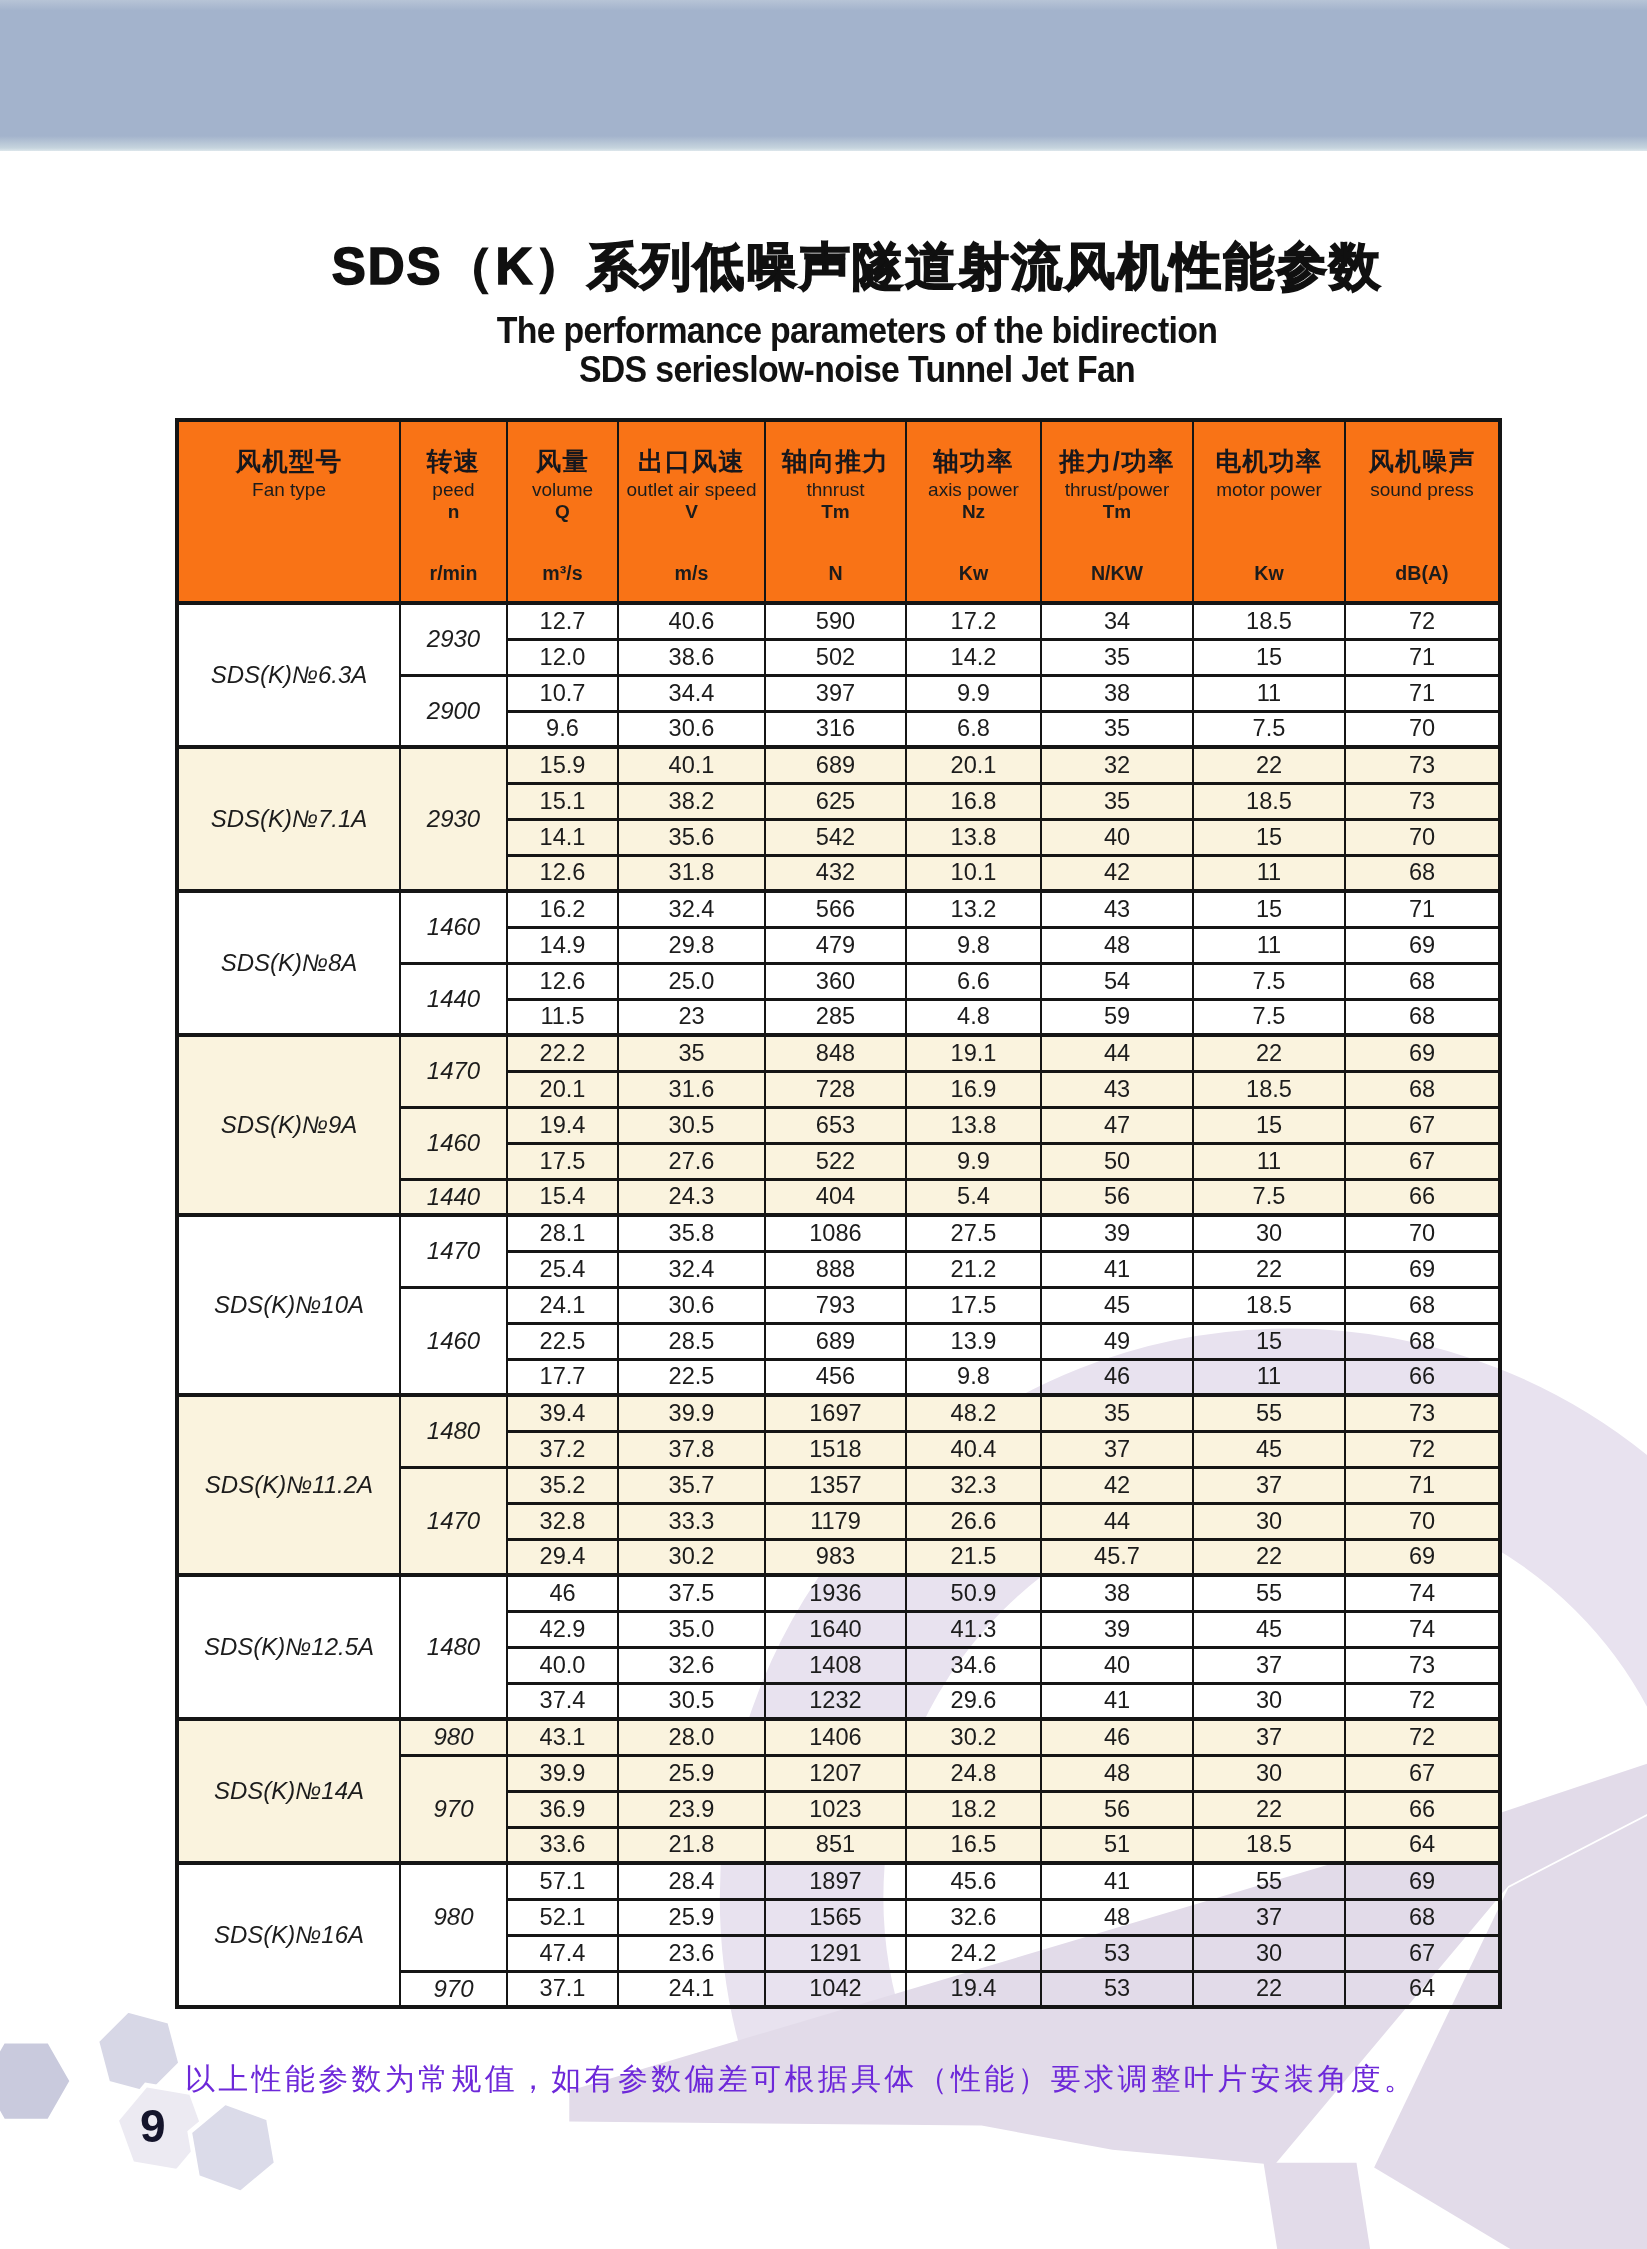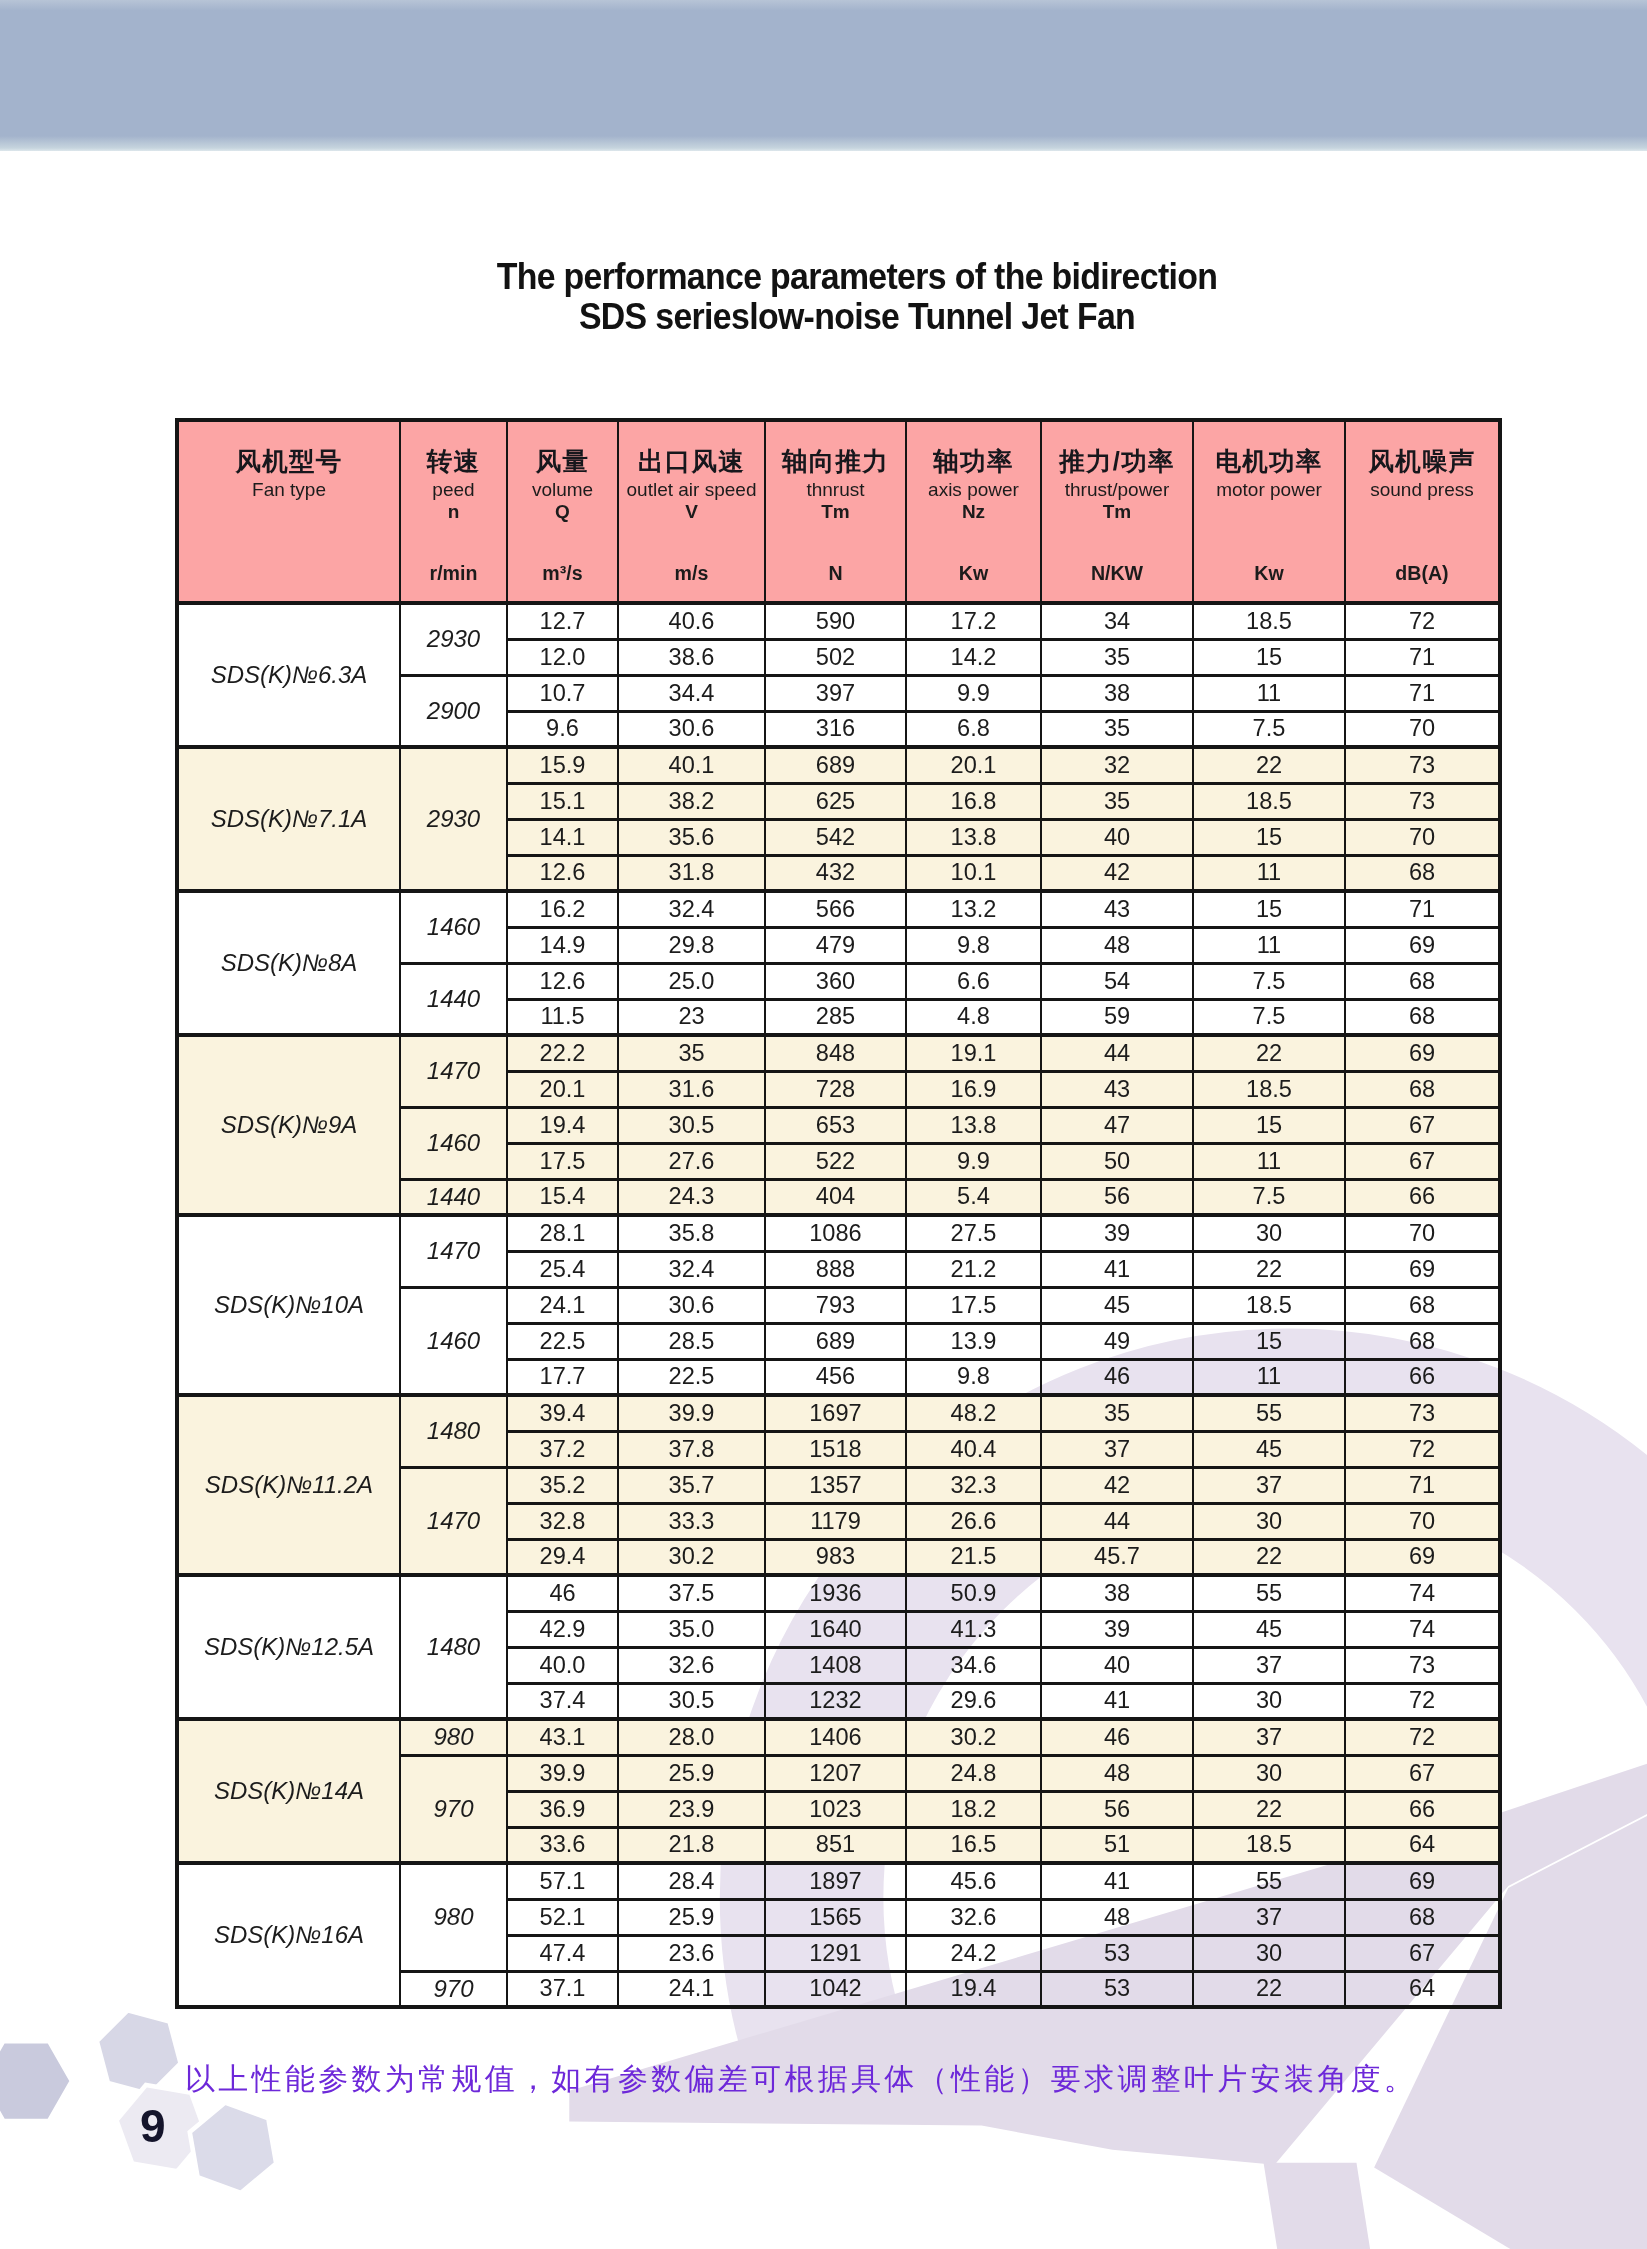--- a/index.html
+++ b/index.html
@@ -27,21 +27,21 @@
   
   table.spec{
     position:absolute;left:175px;top:418px;width:1323px;z-index:2;
     border-collapse:collapse;table-layout:fixed;background:transparent;
     border:4.6px solid #151515;
   }
   table.spec th,table.spec td{
     border:2px solid #151515;border-top-width:3.3px;border-bottom-width:3.3px;
     padding:0;text-align:center;vertical-align:middle;color:#1c1c1c;
   }
-  table.spec thead th{background:#fca5a5;height:179px;vertical-align:top;border-bottom-width:4.6px;}
+  table.spec thead th{background:#f97316;height:179px;vertical-align:top;border-bottom-width:4.6px;}
   .h-wrap{display:flex;flex-direction:column;align-items:center;height:154px;padding-top:25px;}
   .h-zh{font-size:25.5px;font-weight:700;letter-spacing:1.3px;color:#17171c;line-height:1.15;}
   .h-en{font-size:19px;font-weight:400;line-height:1.15;margin-top:2.6px;}
   .h-sym{font-size:19px;line-height:1.2;}
   .h-unit{margin-top:auto;font-size:19.6px;padding-bottom:16px;}
   table.spec tbody tr{height:36px;}
   tr.gstart td{border-top-width:4.6px;}
   tr.cream td{background:#faf3de;}
   tr.white td{background:transparent;}
   td.model,td.speed{font-size:24px;font-style:italic;}
@@ -78,20 +78,21 @@
     <polygon fill="#c9cadd" points="110,3180 75,3241 5,3241 -30,3180 5,3119 75,3119"></polygon>
     <polygon fill="#d7d7e6" points="276,3153 229,3200 165,3183 148,3119 195,3072 259,3089"></polygon>
     <polygon fill="#eceaf2" points="316,3264 271,3318 202,3306 178,3240 223,3186 292,3198"></polygon>
     <polygon fill="#dbdbe9" points="422,3306 368,3351 302,3327 290,3258 344,3213 410,3237"></polygon>
   </g>
 </svg>
 
 <div class="band"></div>
 
 <div class="title-wrap">
+  <div class="title-zh">SDS（K）系列低噪声隧道射流风机性能参数</div>
   <div class="title-en">
     <div>The performance parameters of the bidirection</div>
     <div>SDS serieslow-noise Tunnel Jet Fan</div>
   </div>
 </div>
 
 <table class="spec">
     <colgroup>
       <col style="width: 223px;">
       <col style="width: 107px;">

